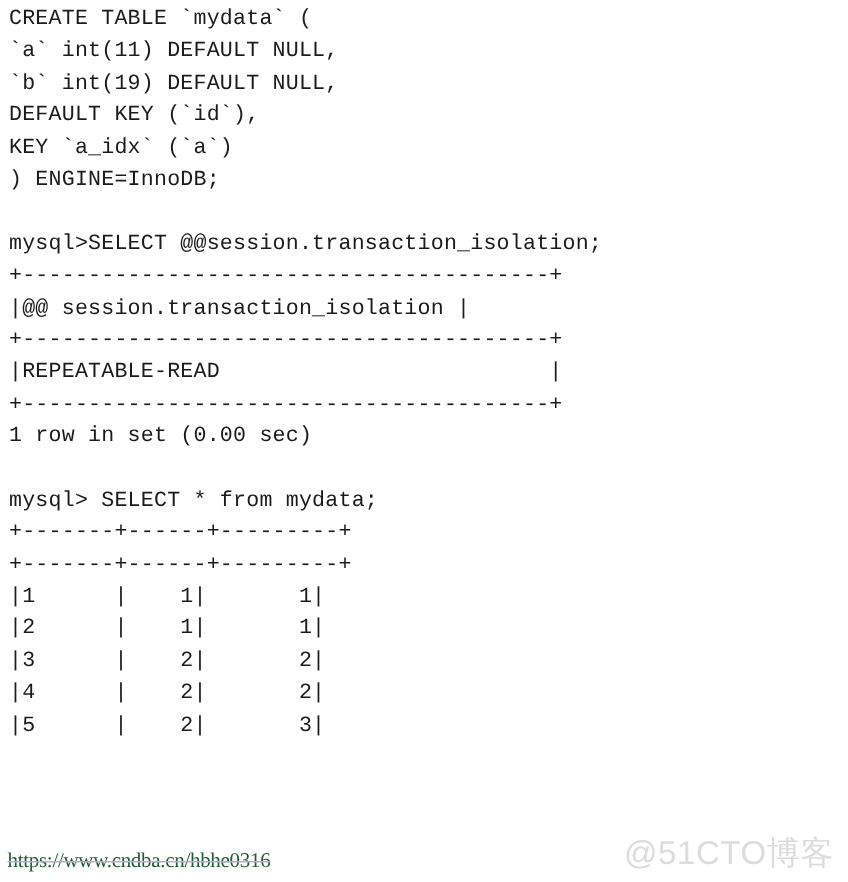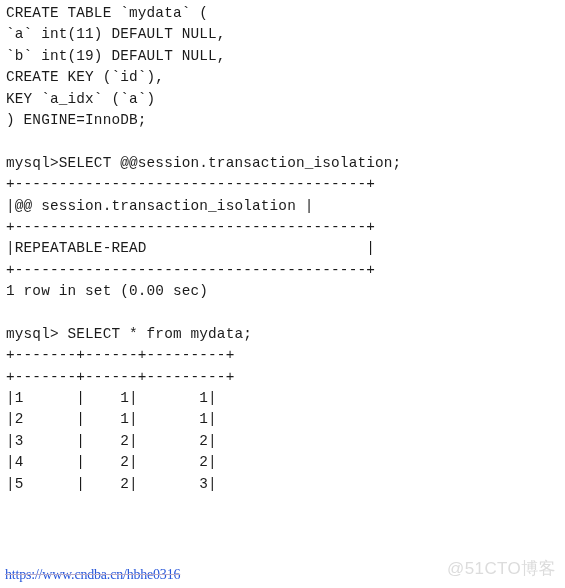--- a/index.html
+++ b/index.html
@@ -43,48 +43,48 @@
     text-rendering: optimizeLegibility;
   }
 
   .watermark-url {
     position: absolute;
     left: 5px;
     top: 566px;
     font-family: "Liberation Serif", "DejaVu Serif", serif;
     font-size: 14px;
     line-height: 18px;
-    color: #1d4ed8;
+    color: #14532d;
     white-space: pre;
     text-decoration: line-through;
     text-decoration-color: #b9a8c4;
     opacity: 0.95;
     letter-spacing: -0.2px;
   }
 
   .watermark-brand {
     position: absolute;
     right: 9px;
     top: 558px;
     font-family: "Liberation Sans", "DejaVu Sans", sans-serif;
-    font-size: 17px;
+    font-size: 22px;
     line-height: 22px;
     color: #dcdcdc;
     white-space: pre;
     letter-spacing: 0.4px;
   }
 </style>
 </head>
 <body>
 
 <div id="terminal">
   <div class="line">CREATE TABLE `mydata` (</div>
   <div class="line">`a` int(11) DEFAULT NULL,</div>
   <div class="line">`b` int(19) DEFAULT NULL,</div>
-  <div class="line">CREATE KEY (`id`),</div>
+  <div class="line">DEFAULT KEY (`id`),</div>
   <div class="line">KEY `a_idx` (`a`)</div>
   <div class="line">) ENGINE=InnoDB;</div>
   <div class="line blank"></div>
   <div class="line">mysql&gt;SELECT @@session.transaction_isolation;</div>
   <div class="line">+----------------------------------------+</div>
   <div class="line">|@@ session.transaction_isolation |</div>
   <div class="line">+----------------------------------------+</div>
   <div class="line">|REPEATABLE-READ                         |</div>
   <div class="line">+----------------------------------------+</div>
   <div class="line">1 row in set (0.00 sec)</div>

